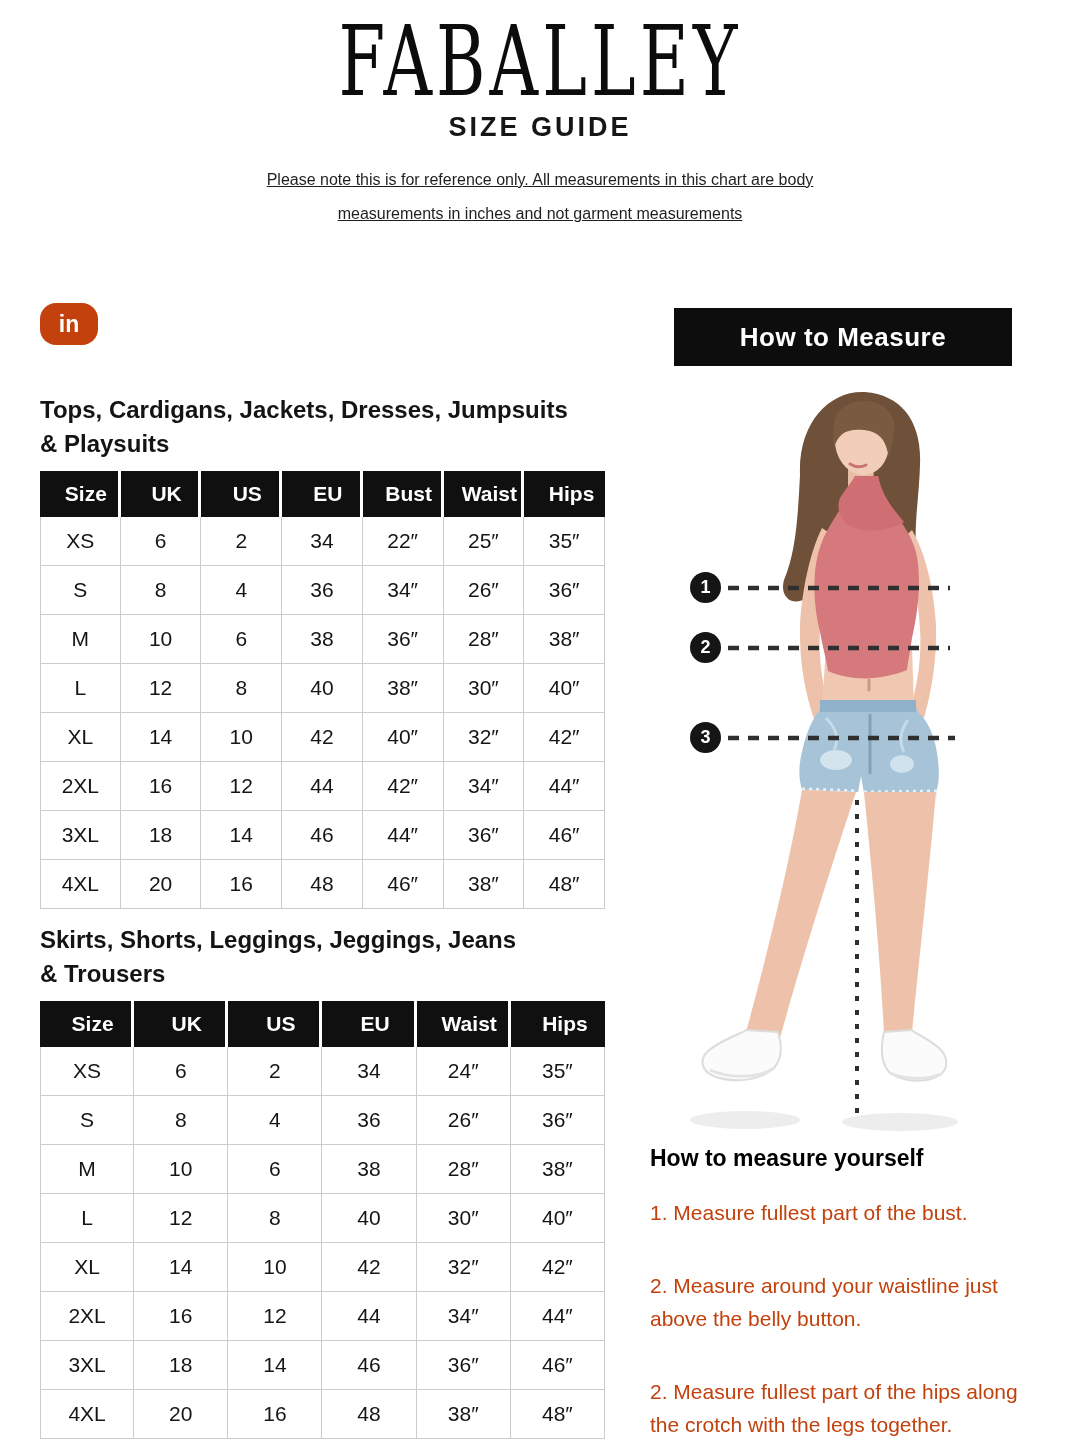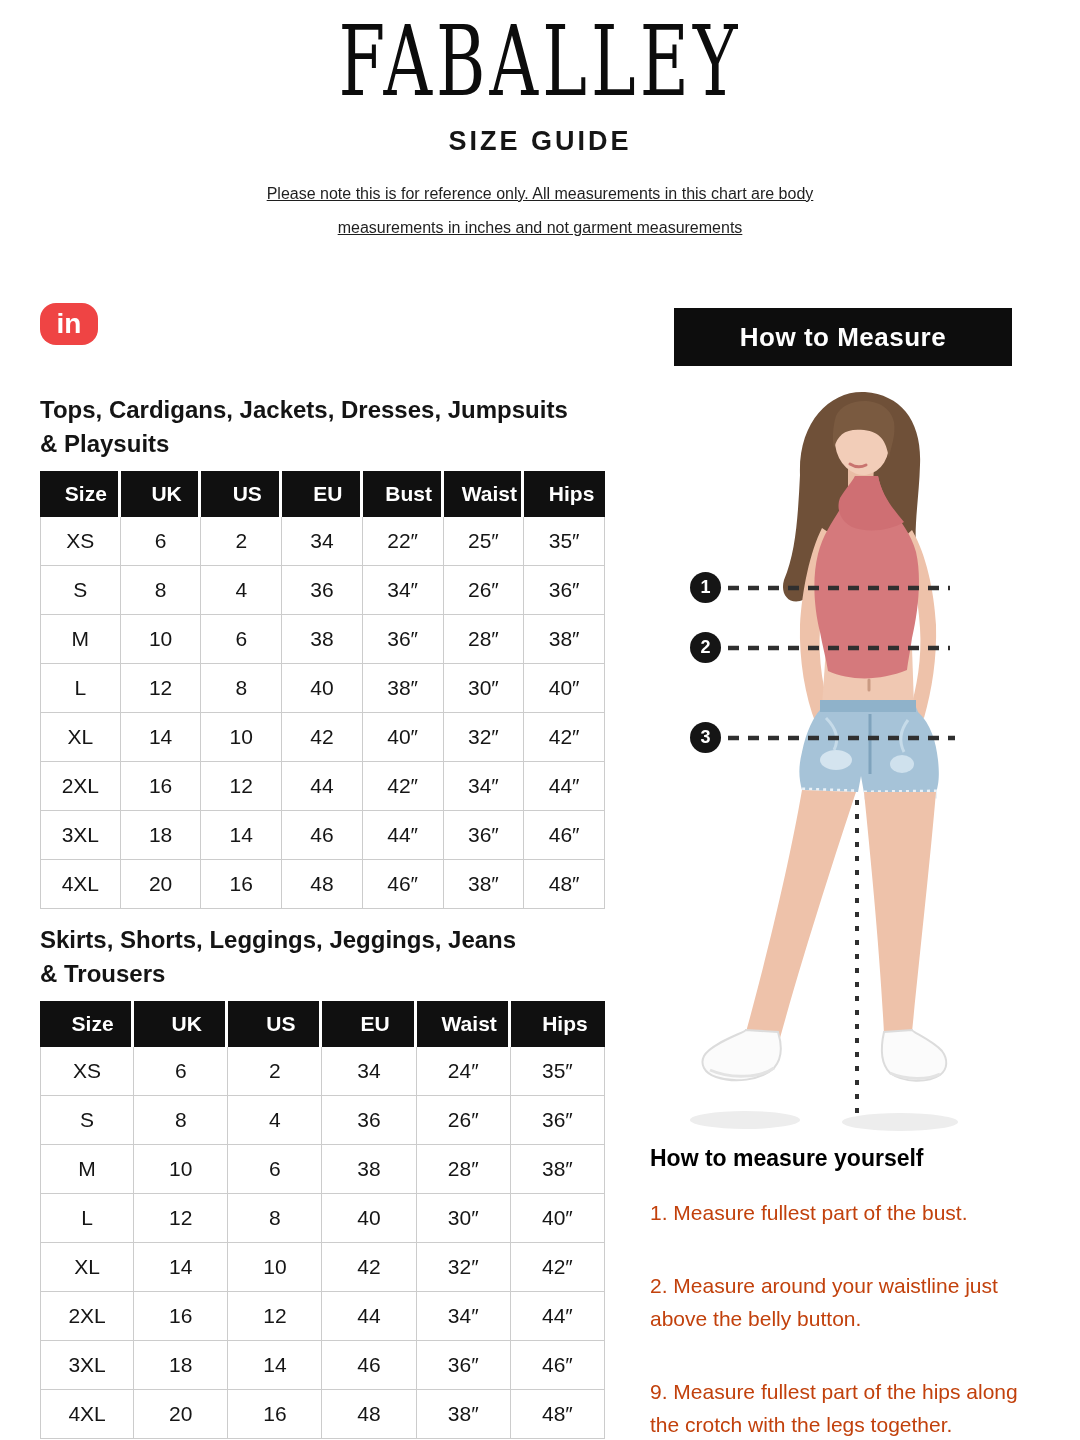--- a/index.html
+++ b/index.html
@@ -10,30 +10,30 @@
   }
   
   .logo{
     text-align:center;margin-top:14px;line-height:1;
     font-family:"DejaVu Serif",serif;font-size:82px;font-weight:400;
     letter-spacing:5px;color:#0c0c0c;
     transform:scale(.82,1.18);transform-origin:center top;
   }
   .size-guide{
     text-align:center;font-size:27px;font-weight:bold;letter-spacing:3px;
-    margin-top:30px;color:#161616;
+    margin-top:16px;color:#161616;
   }
   .note{
     text-align:center;font-size:16px;line-height:34px;margin-top:20px;color:#1f1f1f;text-decoration:underline;
   }
   
   .left-col{position:absolute;left:40px;top:295px;width:565px}
   .unit-badge{
-    width:58px;height:42px;margin-top:8px;background:#ef4444;border-radius:16px;
-    color:#fff;font-size:28px;font-weight:bold;
+    width:58px;height:42px;margin-top:8px;background:#c2410c;border-radius:16px;
+    color:#fff;font-size:23px;font-weight:bold;
     display:flex;align-items:center;justify-content:center;cursor:pointer;
   }
   .tbl-title{font-size:24px;font-weight:bold;line-height:34px;margin-top:14px;color:#141414}
   .tbl-title:nth-of-type(2){margin-top:48px}
   table{width:100%;border-collapse:separate;border-spacing:0;table-layout:fixed;margin-top:10px}
   th{
     background:#101010;color:#ffffff;font-size:21px;font-weight:bold;height:44px;
     border-right:3px solid #ffffff;
     padding-left:15px;
   }
@@ -326,16 +326,16 @@
 
   <div class="marker" id="marker-1">1</div>
   <div class="marker" id="marker-2">2</div>
   <div class="marker" id="marker-3">3</div>
 
   <div class="how-text">
     <p class="how-title">How to measure yourself</p>
     <div>
         <p class="step">1. Measure fullest part of the bust.</p>
         <p class="step">2. Measure around your waistline just above the belly button.</p>
-        <p class="step">9. Measure fullest part of the hips along the crotch with the legs together.</p>
+        <p class="step">2. Measure fullest part of the hips along the crotch with the legs together.</p>
       </div>
   </div>
 </div>
 
 </body></html>

